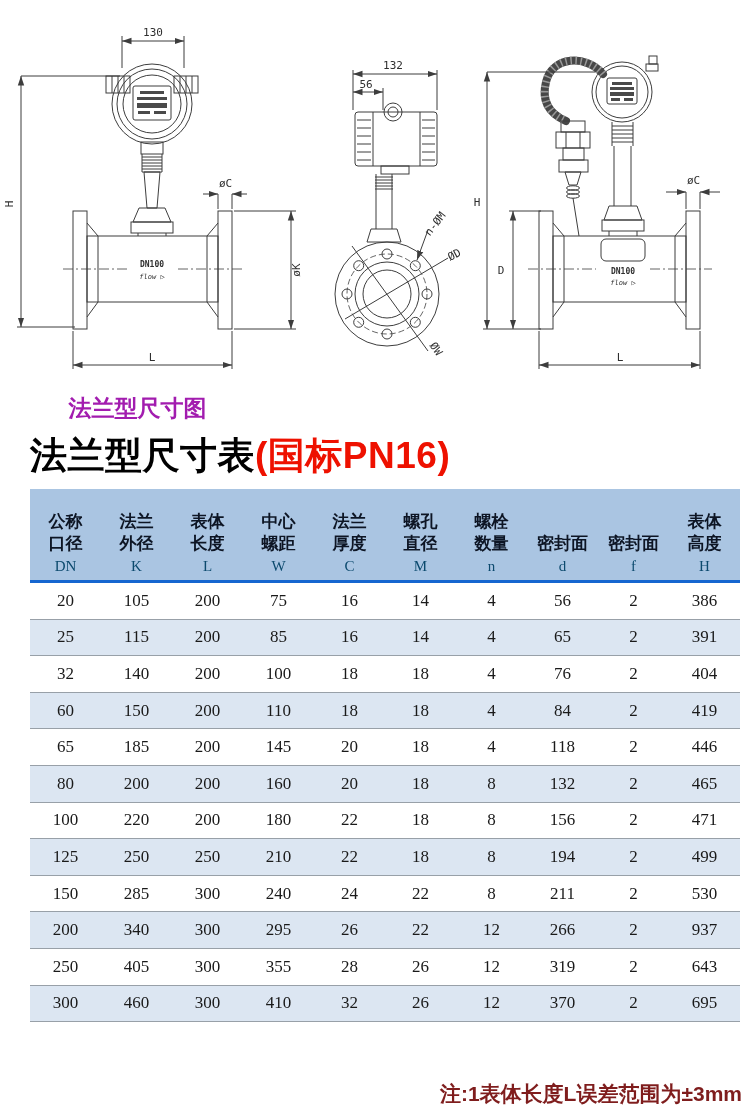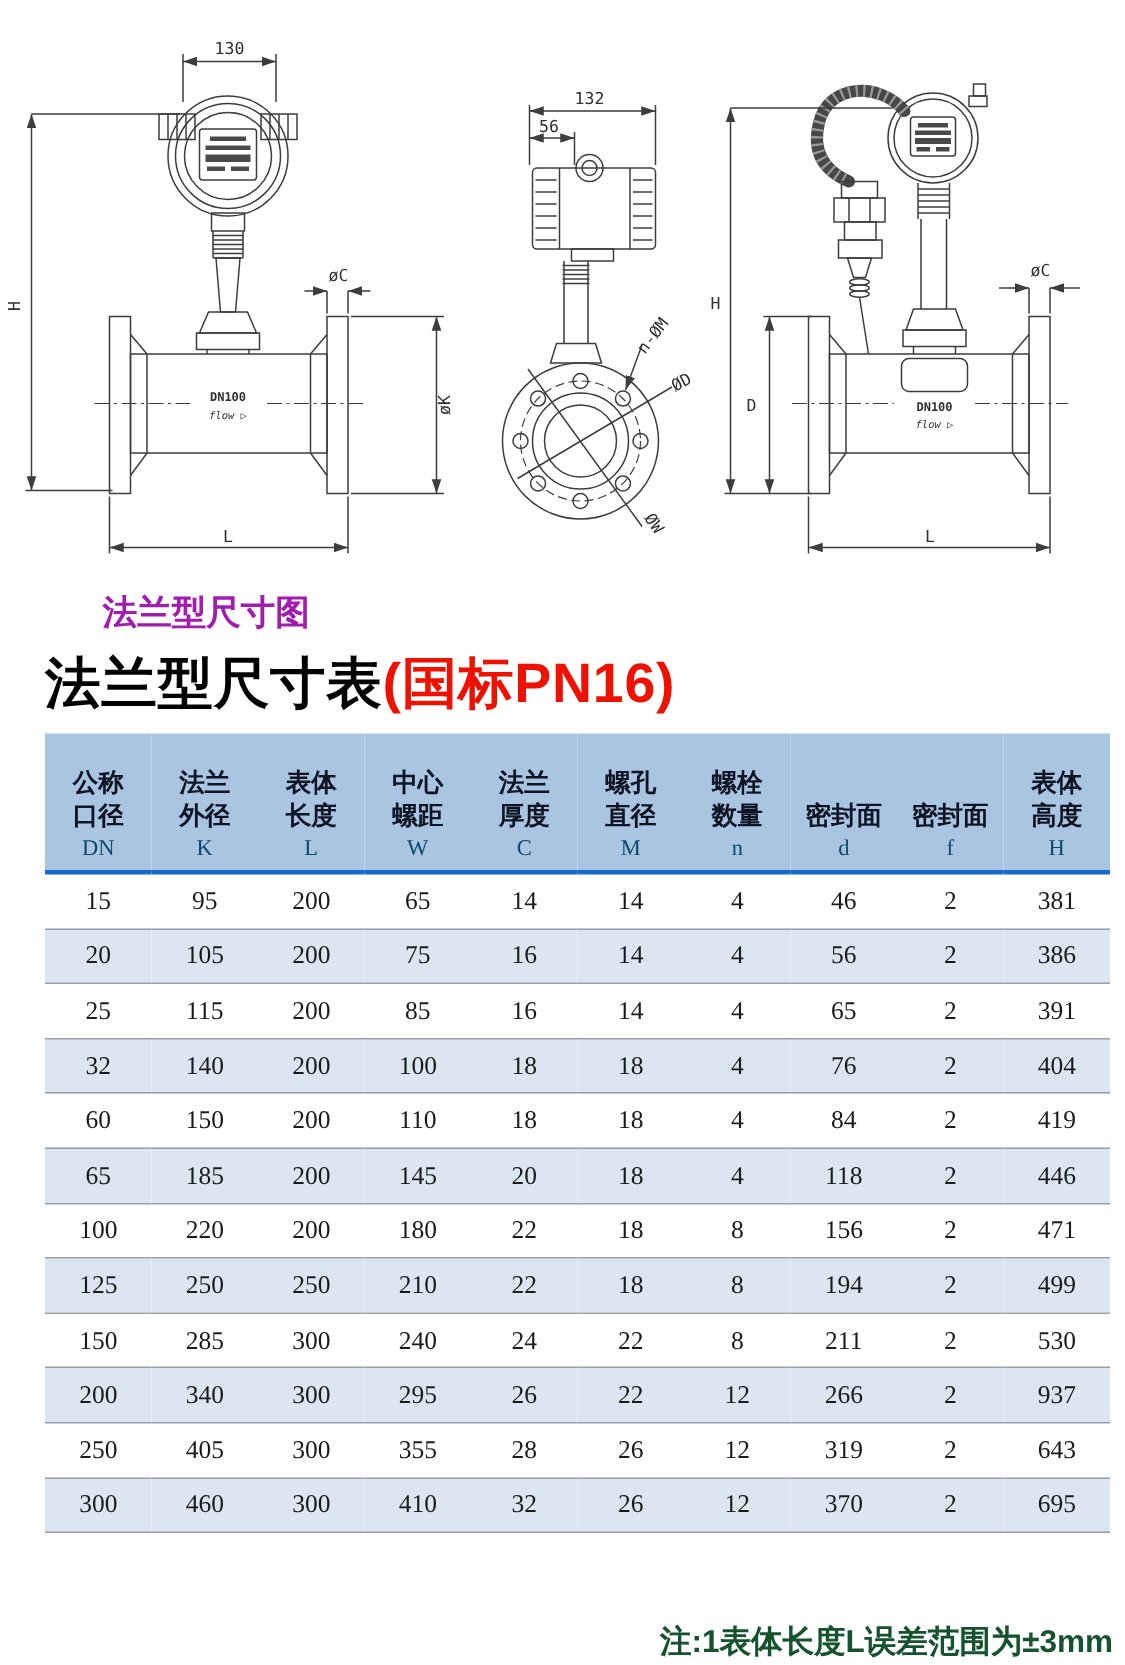--- a/index.html
+++ b/index.html
@@ -30,21 +30,21 @@
   table.dim thead tr{background:var(--header-bg,#aac5e2);border-bottom:3px solid var(--header-rule,#1566d0);}
   table.dim th{height:86px;vertical-align:bottom;padding:0 0 5px 0;font-weight:700;}
   .th-cn{font-size:17px;line-height:22px;color:#0d1524;}
   .th-sym{font-family:"Liberation Serif",serif;font-weight:400;font-size:15px;margin-top:3px;color:#0c4a6e;}
   table.dim tbody td{height:33.6px;text-align:center;vertical-align:middle;
       font-family:"Liberation Serif",serif;font-size:17px;color:#1a1a1a;
       border-bottom:1px solid #98a0a8;}
   table.dim tbody tr:nth-child(even){background:var(--stripe-bg,#dce6f2);}
 
   
-  .note{position:absolute;right:8px;top:1080px;font-size:21px;font-weight:700;color:#14532d;}
+  .note{position:absolute;right:8px;top:1080px;font-size:21px;font-weight:700;color:#7f1d1d;}
 </style>
 </head>
 <body>
 
 <div class="page">
 
   <div class="drawings">
     <svg width="750" height="420" viewBox="0 0 750 420">
       <defs>
         <marker id="arr" viewBox="0 0 10 8" markerWidth="10" markerHeight="8" refX="9.5" refY="4" orient="auto-start-reverse" markerUnits="userSpaceOnUse">
@@ -341,32 +341,20 @@
             <div class="th-cn">
               <div>表体</div>
               <div>高度</div>
             </div>
             <div class="th-sym">H</div>
           </th>
         </tr>
     </thead>
     <tbody>
         <tr>
-          <td>15</td>
-          <td>95</td>
-          <td>200</td>
-          <td>65</td>
-          <td>14</td>
-          <td>14</td>
-          <td>4</td>
-          <td>46</td>
-          <td>2</td>
-          <td>381</td>
-        </tr>
-        <tr>
           <td>20</td>
           <td>105</td>
           <td>200</td>
           <td>75</td>
           <td>16</td>
           <td>14</td>
           <td>4</td>
           <td>56</td>
           <td>2</td>
           <td>386</td>
@@ -411,20 +399,32 @@
           <td>65</td>
           <td>185</td>
           <td>200</td>
           <td>145</td>
           <td>20</td>
           <td>18</td>
           <td>4</td>
           <td>118</td>
           <td>2</td>
           <td>446</td>
+        </tr>
+        <tr>
+          <td>80</td>
+          <td>200</td>
+          <td>200</td>
+          <td>160</td>
+          <td>20</td>
+          <td>18</td>
+          <td>8</td>
+          <td>132</td>
+          <td>2</td>
+          <td>465</td>
         </tr>
         <tr>
           <td>100</td>
           <td>220</td>
           <td>200</td>
           <td>180</td>
           <td>22</td>
           <td>18</td>
           <td>8</td>
           <td>156</td>

